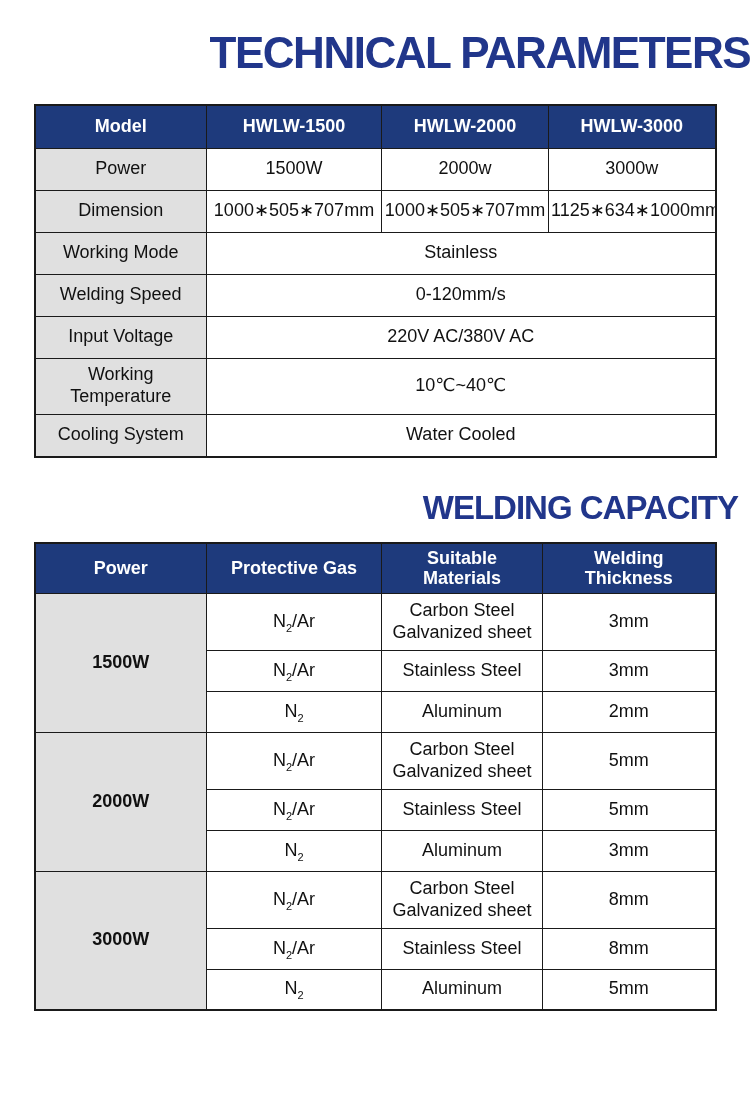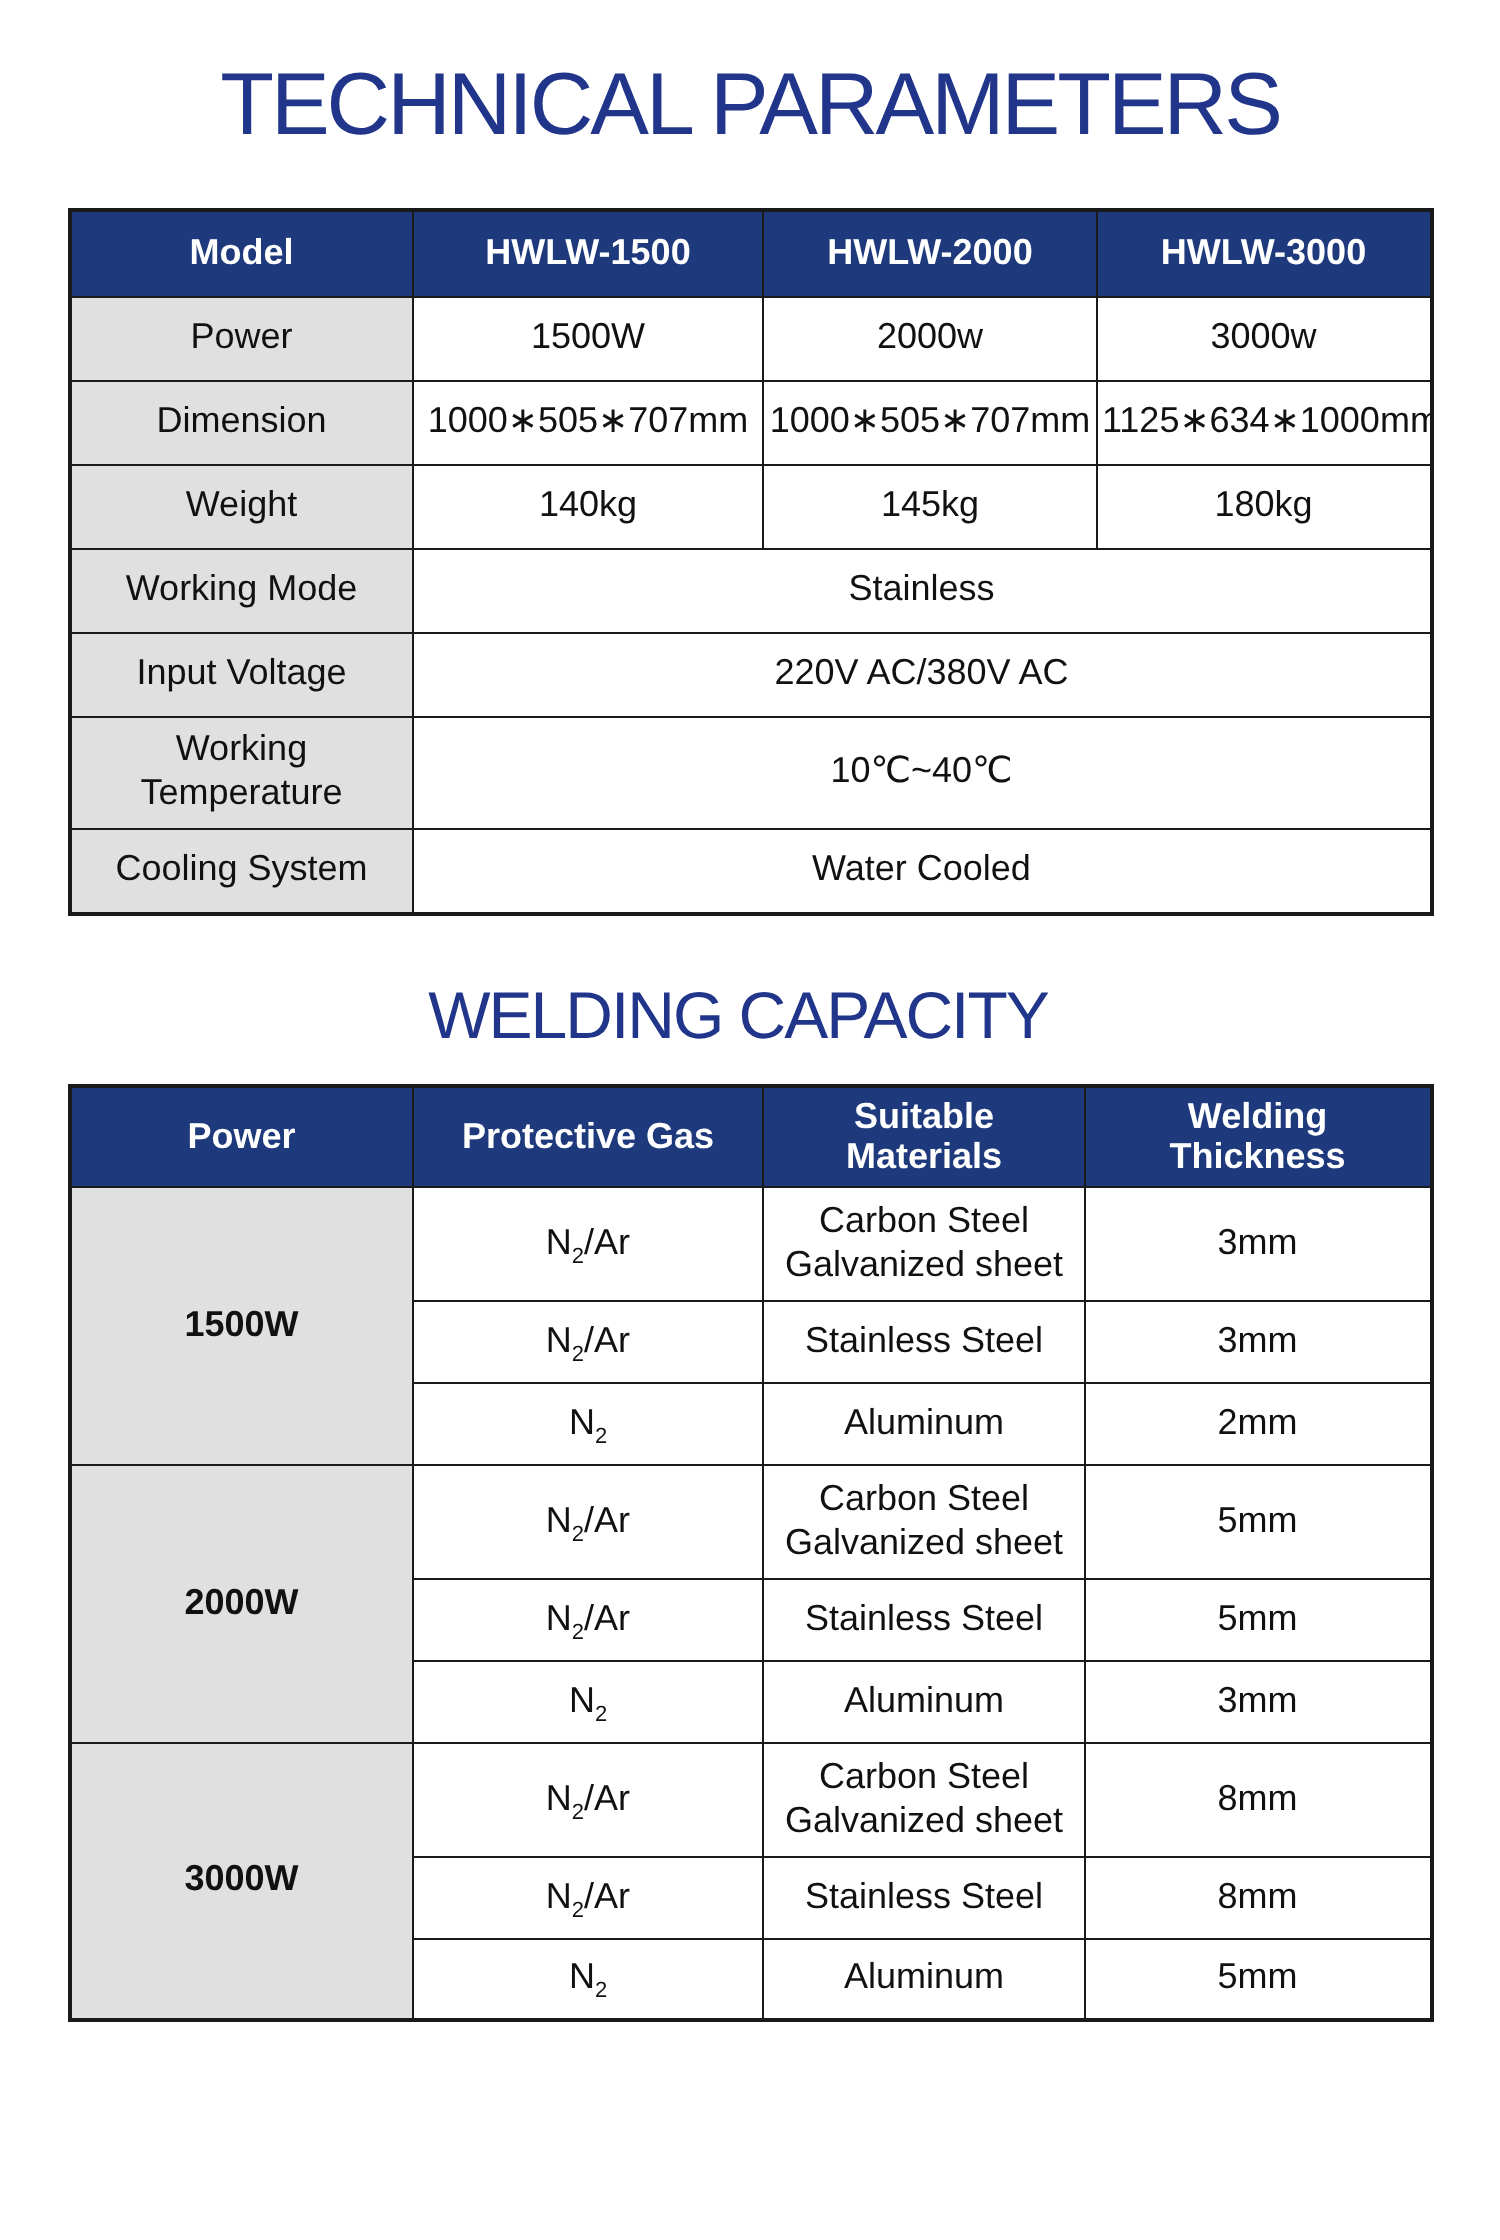--- a/index.html
+++ b/index.html
@@ -1,21 +1,21 @@
 <!DOCTYPE html>
 <html><head>
 <meta charset="utf-8">
 <style>
   html,body { margin:0; padding:0; }
   body {
     width:750px; height:1120px; background:#ffffff;
     font-family:"Liberation Sans","DejaVu Sans",sans-serif;
     color:#111;
   }
-  .title { text-align:center; font-weight:normal; color:#21368b; }
+  .title { text-align:right; font-weight:bold; color:#21368b; }
   .title-main { font-size:44px; letter-spacing:-1.5px; line-height:52px; margin:27px 0 25px 0; }
   .title-sub  { font-size:33px; letter-spacing:-1px;  line-height:38px; margin:31px 12px 15px 0; }
 
   table {
     border-collapse:collapse; table-layout:fixed;
     width:681px; margin:0 auto;
     border:2px solid #1a1a1a;
   }
   td, th {
     border:1px solid #1a1a1a;
@@ -65,28 +65,26 @@
       <td>2000w</td>
       <td>3000w</td>
     </tr>
     <tr class="r-s">
       <td class="lbl">Dimension</td>
       <td>1000∗505∗707mm</td>
       <td>1000∗505∗707mm</td>
       <td>1125∗634∗1000mm</td>
     </tr>
     <tr class="r-s">
-      <td class="lbl">Weight</td>
-      <td>140kg</td>
-      <td>145kg</td>
-      <td>180kg</td>
+      <td class="lbl">Working Mode</td>
+      <td colspan="3">Stainless</td>
     </tr>
     <tr class="r-s">
-      <td class="lbl">Working Mode</td>
-      <td colspan="3">Stainless</td>
+      <td class="lbl">Welding Speed</td>
+      <td colspan="3">0-120mm/s</td>
     </tr>
     <tr class="r-s">
       <td class="lbl">Input Voltage</td>
       <td colspan="3">220V AC/380V AC</td>
     </tr>
     <tr class="r-t">
       <td class="lbl">Working
 Temperature</td>
       <td colspan="3">10℃~40℃</td>
     </tr>

